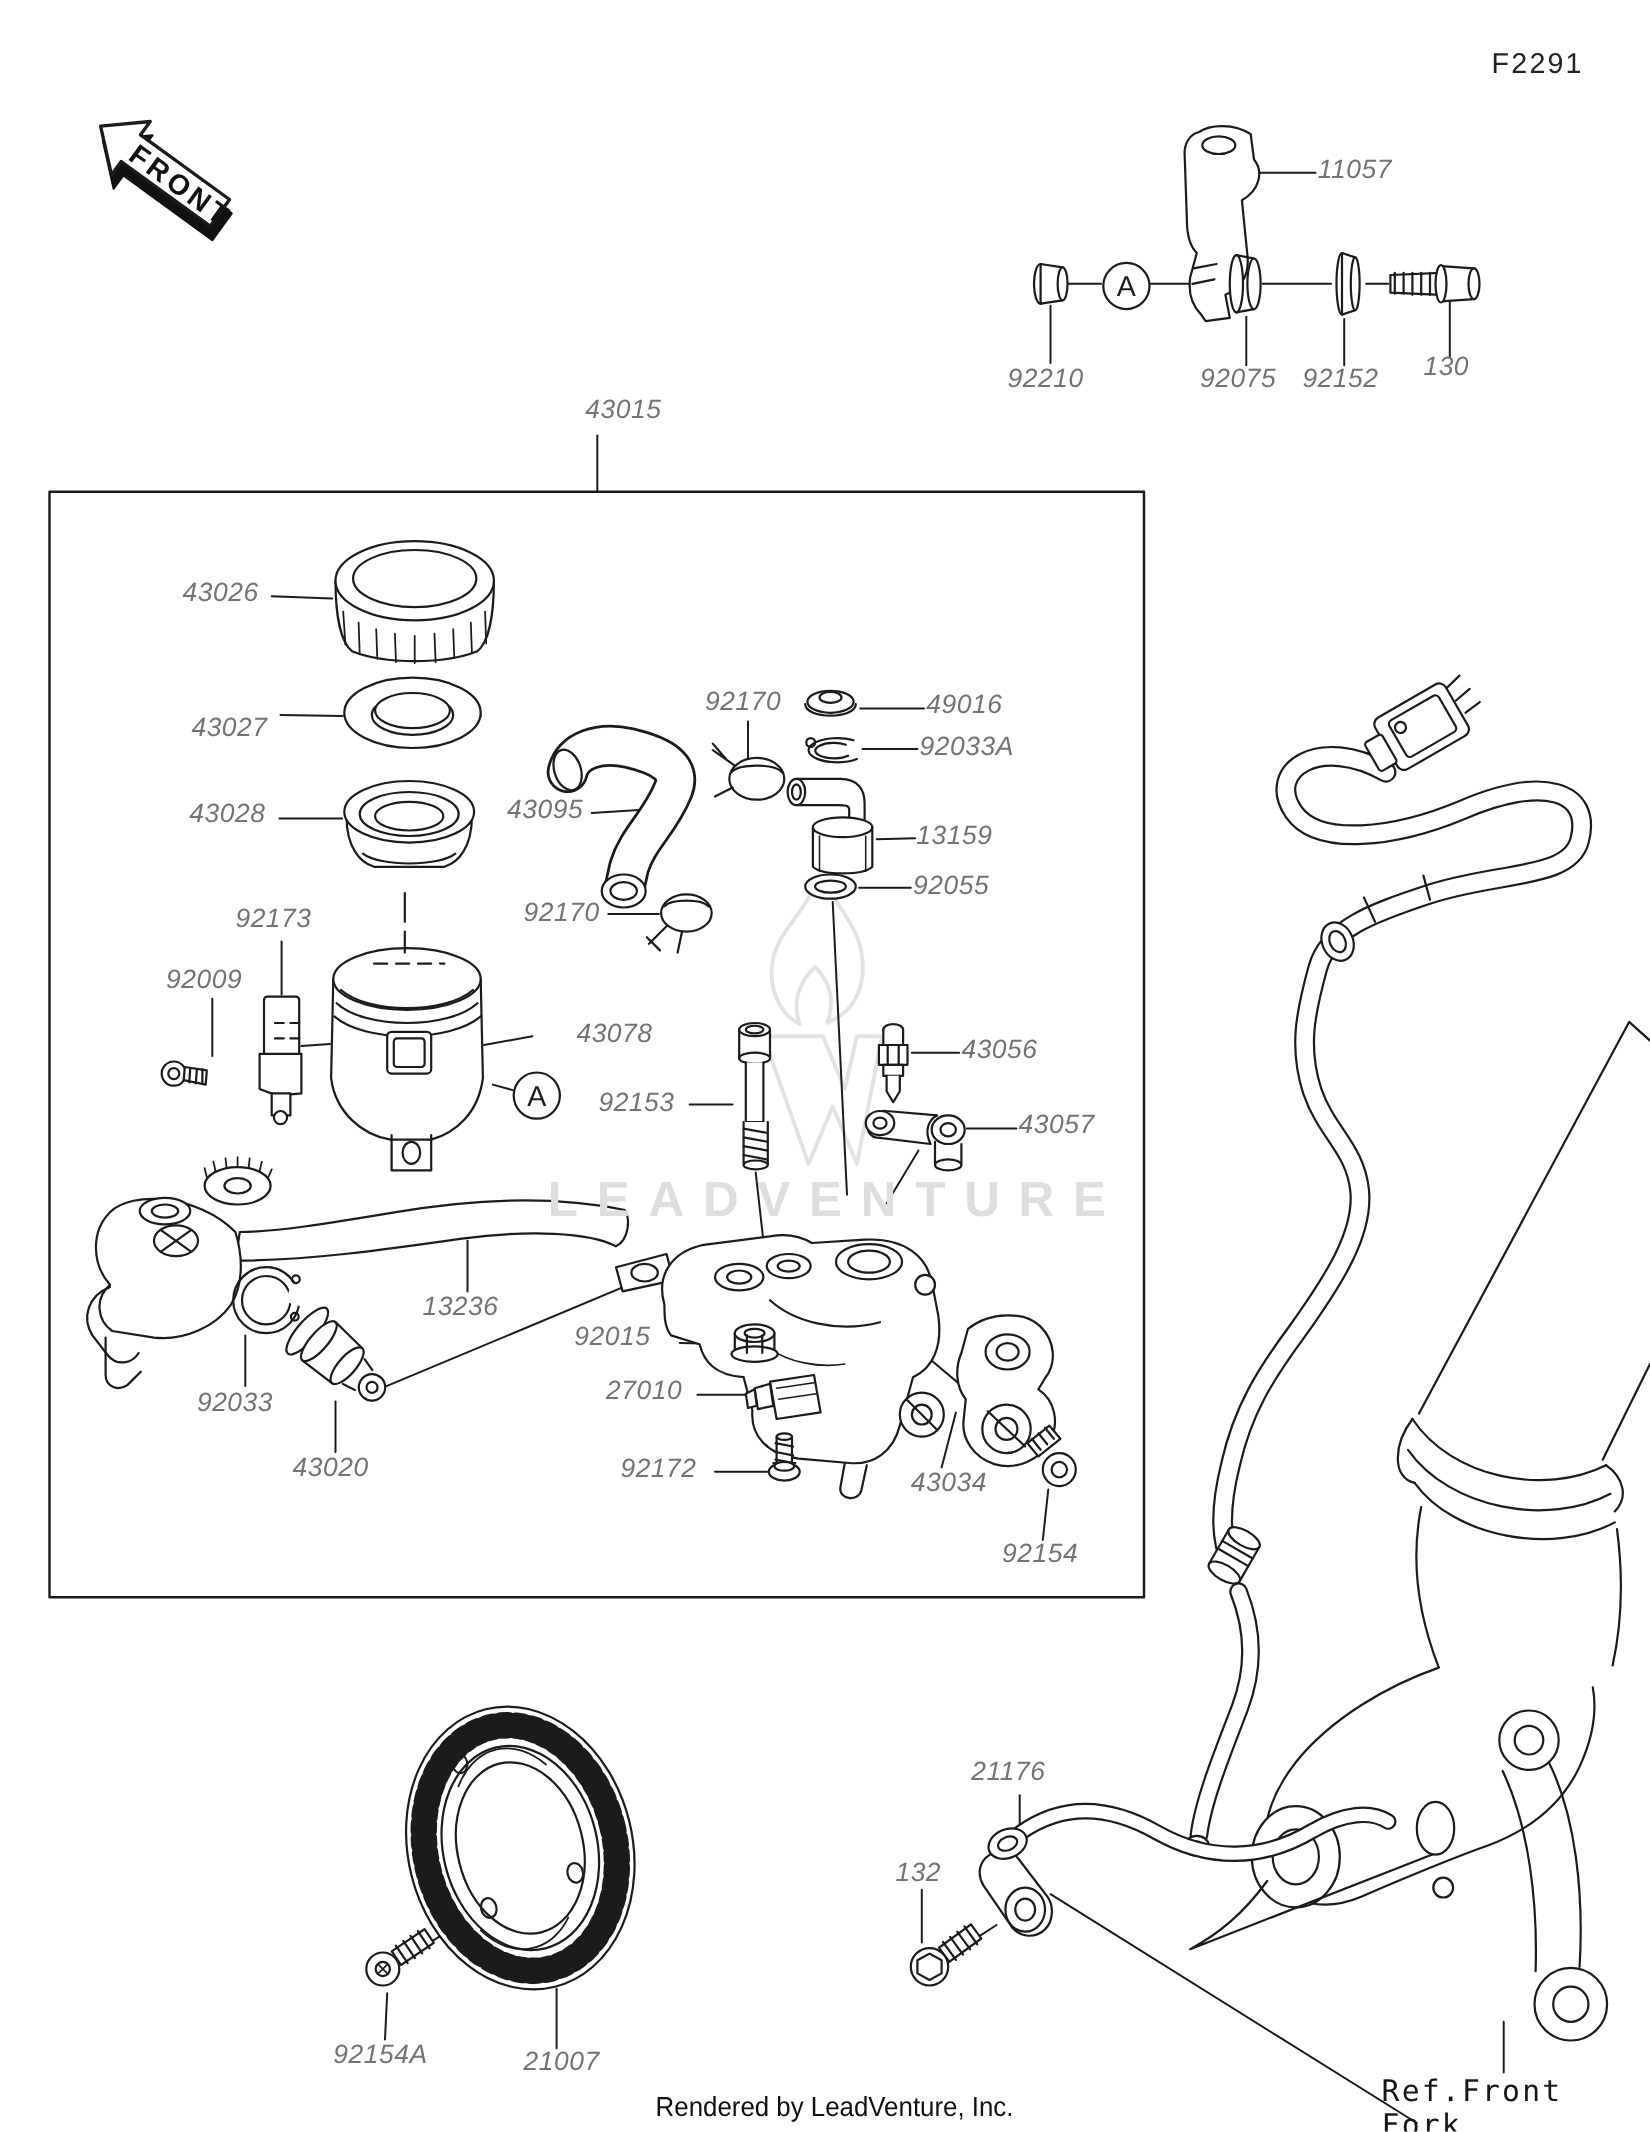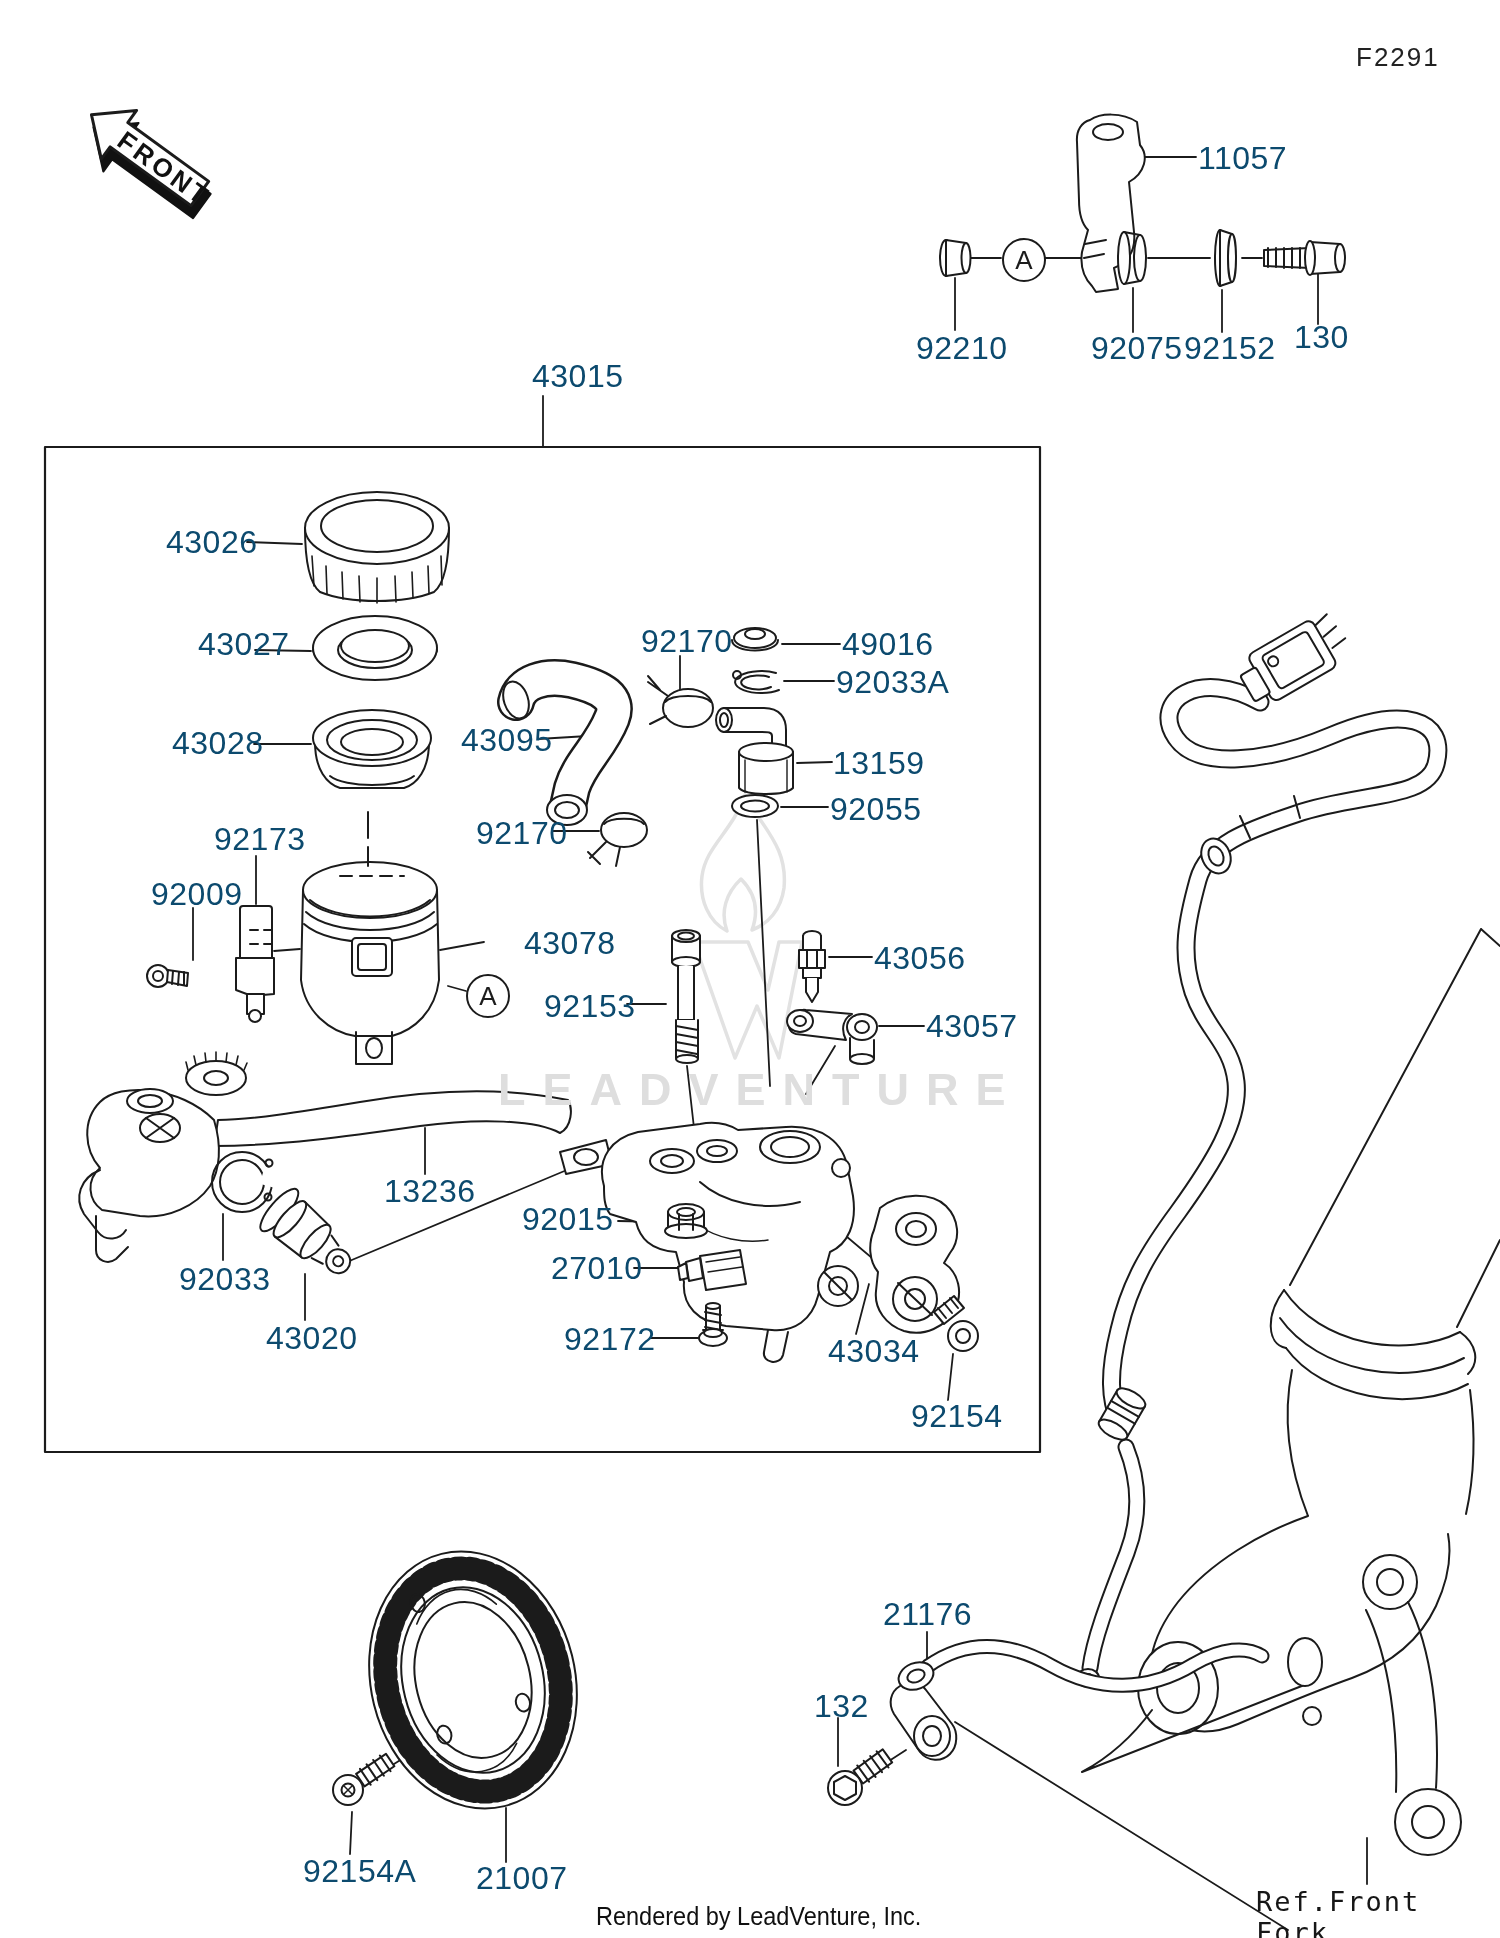--- a/index.html
+++ b/index.html
@@ -1,19 +1,19 @@
 <!DOCTYPE html>
 <html><head>
 <meta charset="utf-8">
 <style>
   html,body{margin:0;padding:0;background:#ffffff;}
   #stage{position:relative;width:1500px;height:1938px;background:#ffffff;overflow:hidden;
          font-family:"Liberation Sans",sans-serif;color:#1c1c1c;}
   svg.art{position:absolute;left:0;top:0;}
-  .lbl{position:absolute;font-size:32px;line-height:1.05;letter-spacing:.5px;color:#0c4a6e;white-space:nowrap;}
+  .lbl{position:absolute;font-size:24px;line-height:1.05;letter-spacing:.5px;color:#737373;white-space:nowrap;font-style:italic;}
   .fig-code{position:absolute;font-size:26px;color:#222;letter-spacing:2px;}
   .detail-circle{position:absolute;width:40px;height:40px;border:2.4px solid #1b1b1b;border-radius:50%;
                  display:flex;align-items:center;justify-content:center;font-size:26px;background:#fff;}
   .ref-label{position:absolute;font-family:"DejaVu Sans Mono",monospace;font-size:27px;letter-spacing:2px;color:#161616;}
   .footer-label{position:absolute;font-size:25px;color:#101010;transform:scaleX(.94);transform-origin:left;}
   .watermark-text{position:absolute;left:498px;top:1064px;font-size:45px;font-weight:700;
                   letter-spacing:17px;color:#dedede;}
 </style>
 </head>
 <body>
@@ -408,21 +408,21 @@
 
 <div class="fig-code" style="left:1356px;top:42px;">F2291</div>
 
 <div class="lbl" style="left:1198px;top:142px;">11057</div>
 <div class="lbl" style="left:916px;top:332px;">92210</div>
 <div class="lbl" style="left:1091px;top:332px;">92075</div>
 <div class="lbl" style="left:1184px;top:332px;">92152</div>
 <div class="lbl" style="left:1294px;top:321px;">130</div>
 <div class="lbl" style="left:532px;top:360px;">43015</div>
 <div class="lbl" style="left:166px;top:526px;">43026</div>
-<div class="lbl" style="left:174px;top:628px;margin-left:24px;">43027</div>
+<div class="lbl" style="left:174px;top:649px;">43027</div>
 <div class="lbl" style="left:172px;top:727px;">43028</div>
 <div class="lbl" style="left:641px;top:625px;">92170</div>
 <div class="lbl" style="left:842px;top:628px;">49016</div>
 <div class="lbl" style="left:836px;top:666px;">92033A</div>
 <div class="lbl" style="left:461px;top:724px;">43095</div>
 <div class="lbl" style="left:833px;top:747px;">13159</div>
 <div class="lbl" style="left:830px;top:793px;">92055</div>
 <div class="lbl" style="left:214px;top:823px;">92173</div>
 <div class="lbl" style="left:151px;top:878px;">92009</div>
 <div class="lbl" style="left:476px;top:817px;">92170</div>

